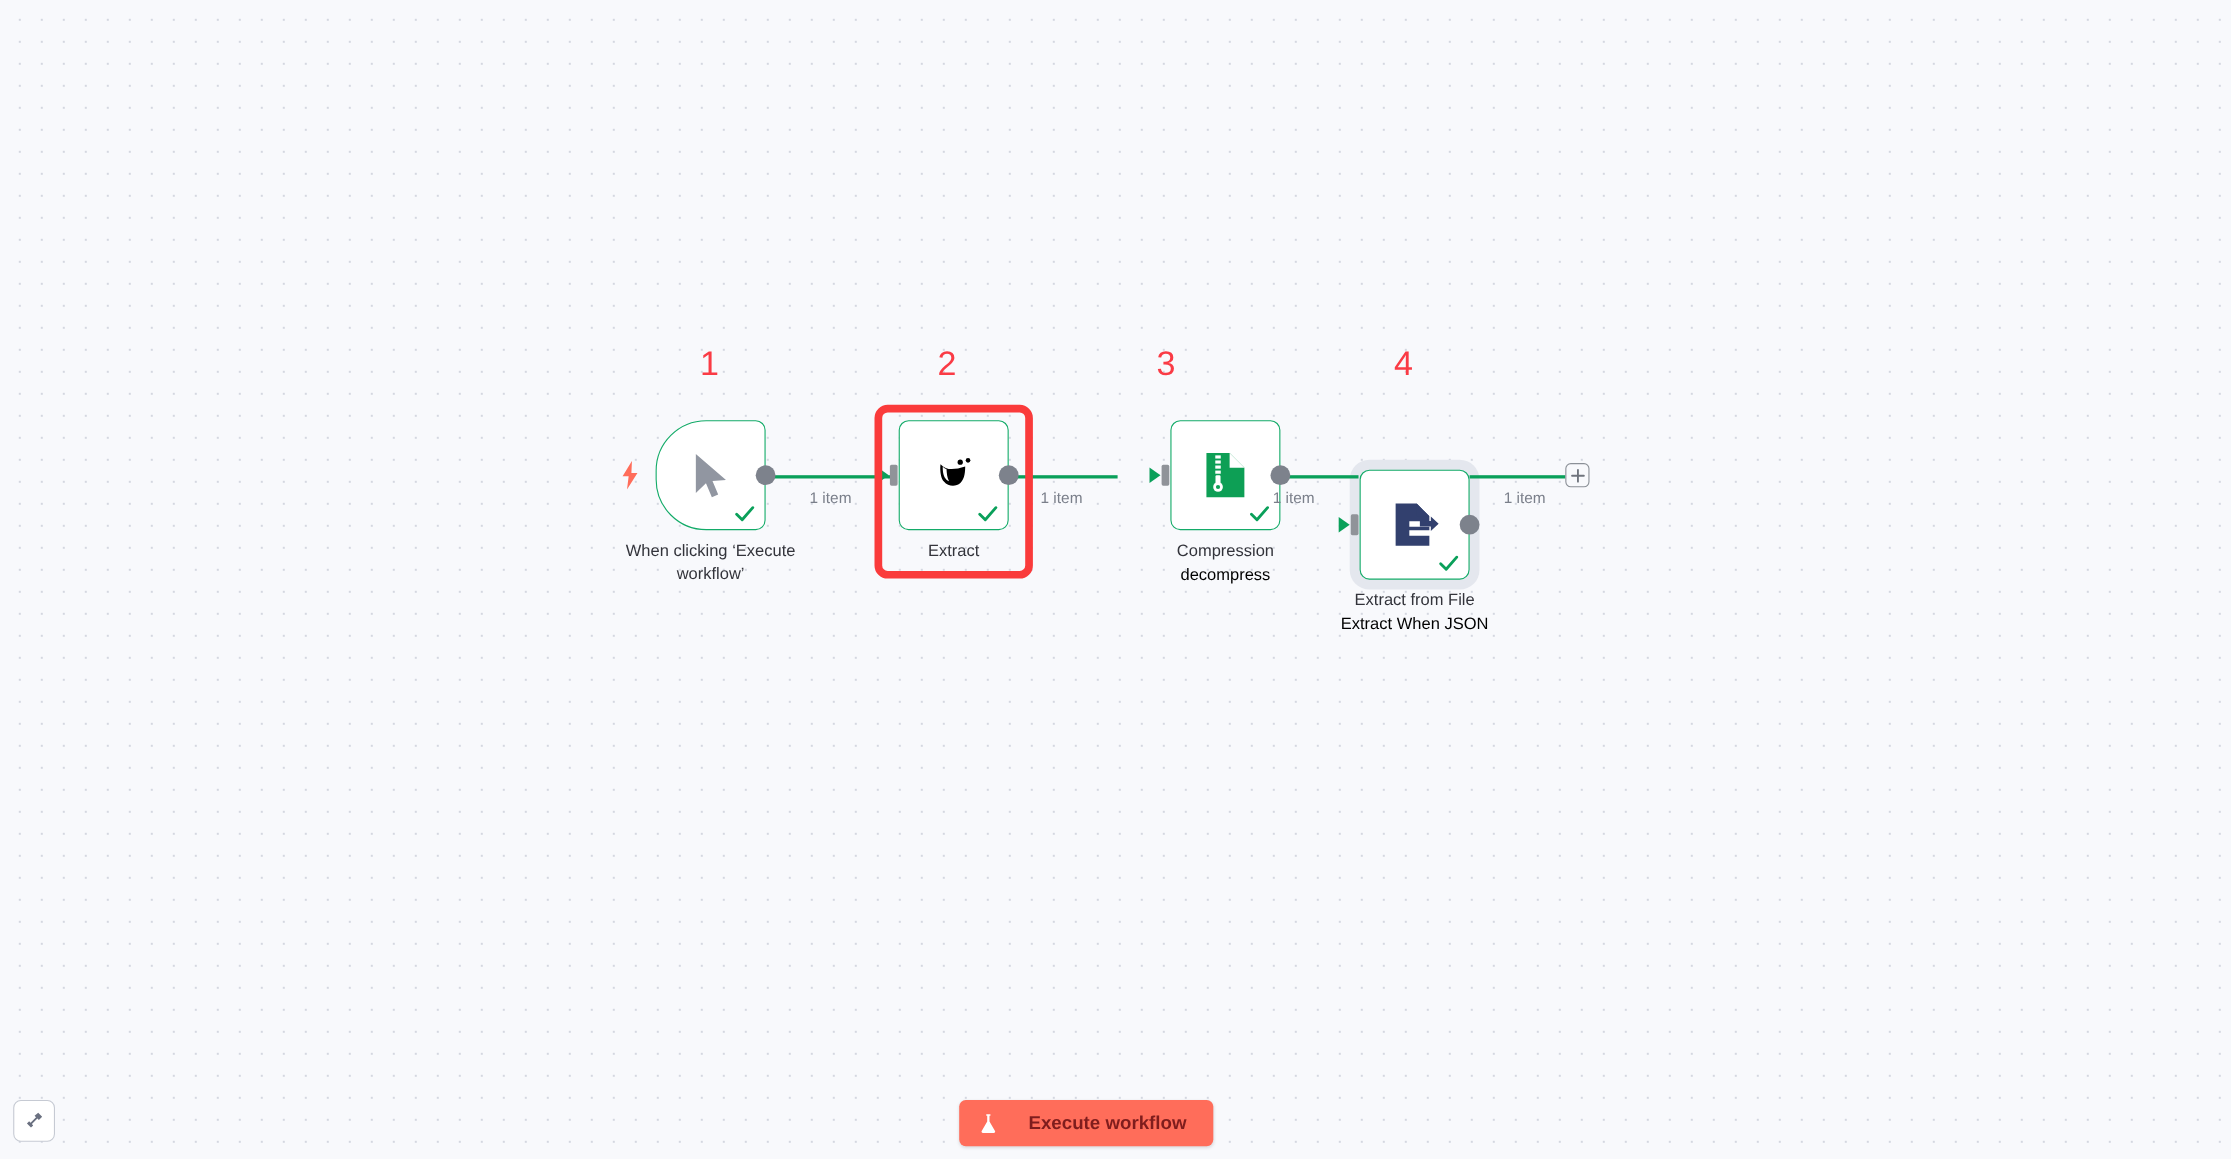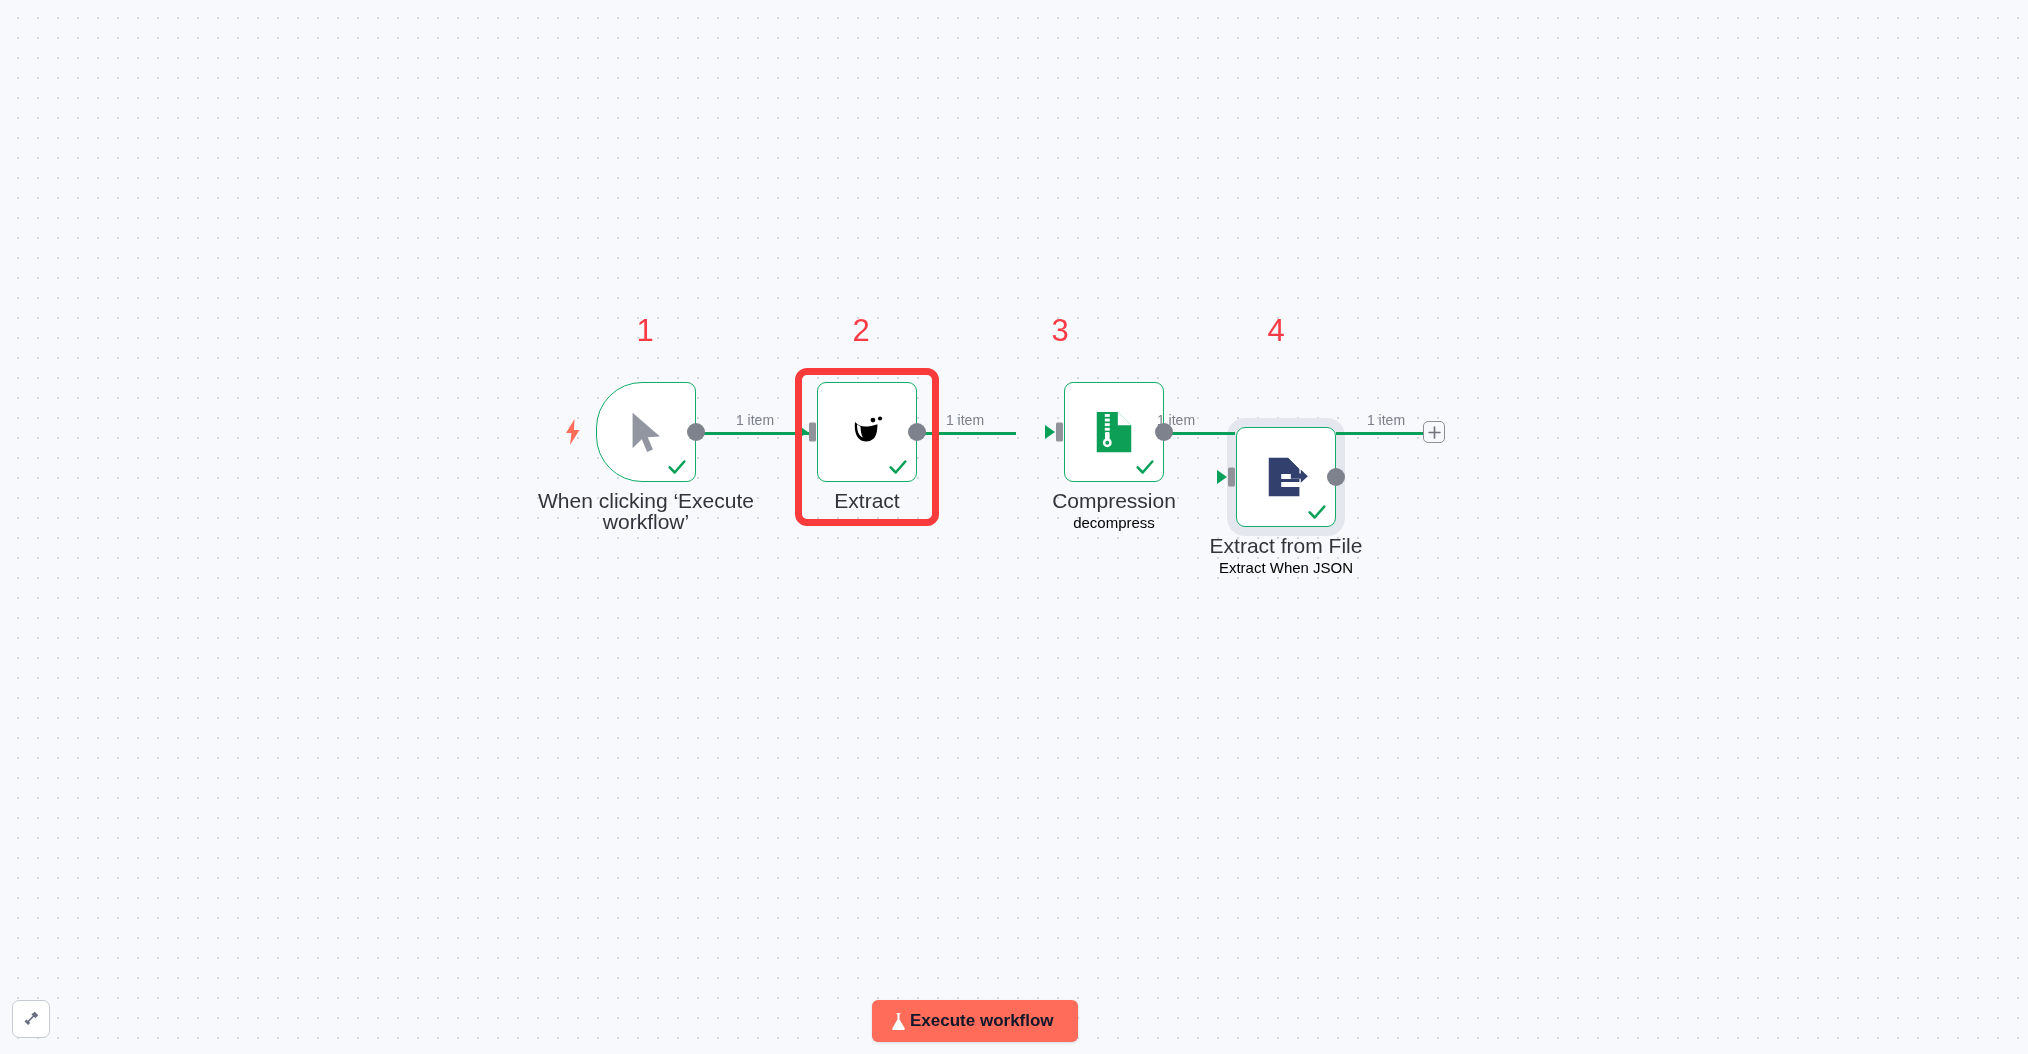--- a/index.html
+++ b/index.html
@@ -142,21 +142,21 @@
   .node-caption {
     position: absolute;
     top: 108px;
     left: 50%;
     transform: translateX(-50%);
     width: 230px;
     text-align: center;
     z-index: 3;
   }
   .node-title {
-    font-size: 21px;
+    font-size: 15px;
     line-height: 21px;
     color: #33343b;
     font-weight: 400;
     white-space: pre-line;
   }
   .node-sub {
     font-size: 15px;
     line-height: 20px;
     color: #000000;
     margin-top: 2px;
@@ -169,20 +169,21 @@
     background: #0aa05a;
     z-index: 1;
   }
   .conn-label {
     position: absolute;
     font-size: 14px;
     color: #7a7f8a;
     transform: translateX(-50%);
     z-index: 3;
     white-space: nowrap;
+    margin-top: 32px;
   }
 
   
   .anno-num {
     position: absolute;
     font-size: 31px;
     font-weight: 400;
     color: #fa3b45;
     transform: translateX(-50%);
     z-index: 7;
@@ -208,27 +209,27 @@
   
   #execute-btn {
     position: absolute;
     left: 872px;
     top: 1000px;
     height: 42px;
     padding: 0 24px 0 18px;
     background: #ff6d5a;
     border: none;
     border-radius: 6px;
-    color: #0f172a;
+    color: #7f1d1d;
     font-size: 17px;
     font-family: "Liberation Sans", sans-serif;
     font-weight: 700;
     display: flex;
     align-items: center;
-    gap: 3px;
+    gap: 28px;
     cursor: pointer;
     box-shadow: 0 1px 3px rgba(0,0,0,0.12);
   }
   #execute-btn svg { width: 17px; height: 19px; display: block; }
 
   
   #pointer-tool {
     position: absolute;
     left: 12px;
     top: 1000px;

